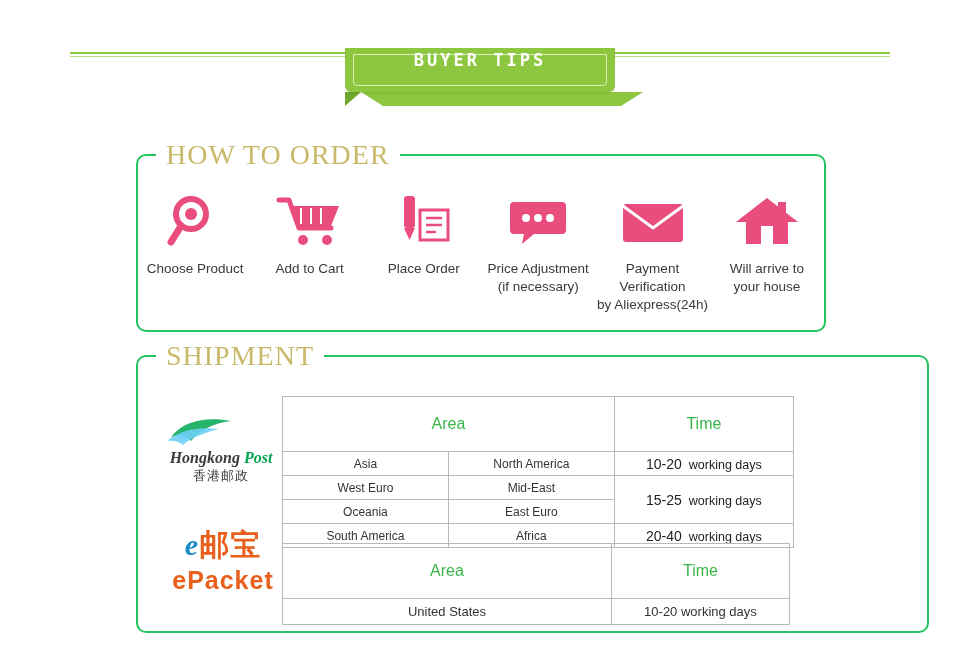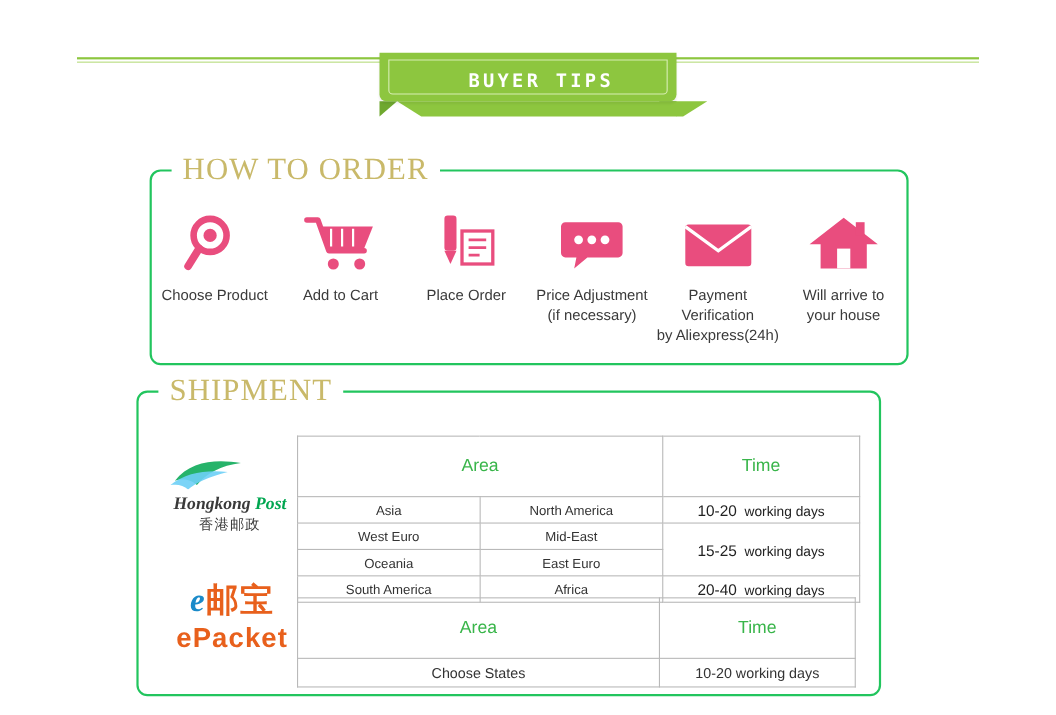--- a/index.html
+++ b/index.html
@@ -43,29 +43,28 @@
   .ribbon-inner {
     position: absolute;
     left: 8px; top: 6px;
     width: 254px; height: 32px;
     border: 1px solid #d8eeb4;
     border-radius: 0 0 4px 4px;
     box-sizing: border-box;
   }
   .ribbon-title {
     position: absolute;
-    left: 0; top: 16px;
+    left: 0; top: 2px;
     width: 270px;
     text-align: center;
     color: #ffffff;
     font-family: "DejaVu Sans Mono", monospace;
     font-size: 17px;
     font-weight: bold;
     letter-spacing: 3px;
-    padding-left: 12px;
   }
   .ribbon-fold-left, .ribbon-fold-right {
     position: absolute;
     top: 92px;
     width: 0; height: 0;
     border-style: solid;
   }
   .ribbon-fold-left {
     left: 345px;
     border-width: 0 0 14px 16px;
@@ -99,21 +98,21 @@
     background: #ffffff;
     padding: 0 10px;
     color: #c9b96a;
     font-family: "Liberation Serif", serif;
     font-size: 28px;
     letter-spacing: 1px;
     white-space: nowrap;
   }
 
   #panel-order { left: 136px; top: 154px; width: 690px; height: 178px; }
-  #panel-shipment { left: 124px; top: 355px; width: 677px; height: 278px; }
+  #panel-shipment { left: 136px; top: 355px; width: 793px; height: 278px; }
 
   
   .steps {
     position: absolute;
     left: 0; top: 34px;
     width: 100%;
     display: flex;
     justify-content: flex-end;
     align-items: flex-start;
   }
@@ -335,18 +334,18 @@
     <div class="logo-sub-ep">ePacket</div>
   </div>
 
   <table class="ship" id="ep-table">
     <tbody>
         <tr>
       <th style="width:330px">Area</th>
       <th style="width:178px">Time</th>
     </tr>
     <tr>
-      <td>Choose States</td>
+      <td>United States</td>
       <td>10-20 working days</td>
     </tr>
   </tbody>
     </table>
 </div>
 
 </body></html>

